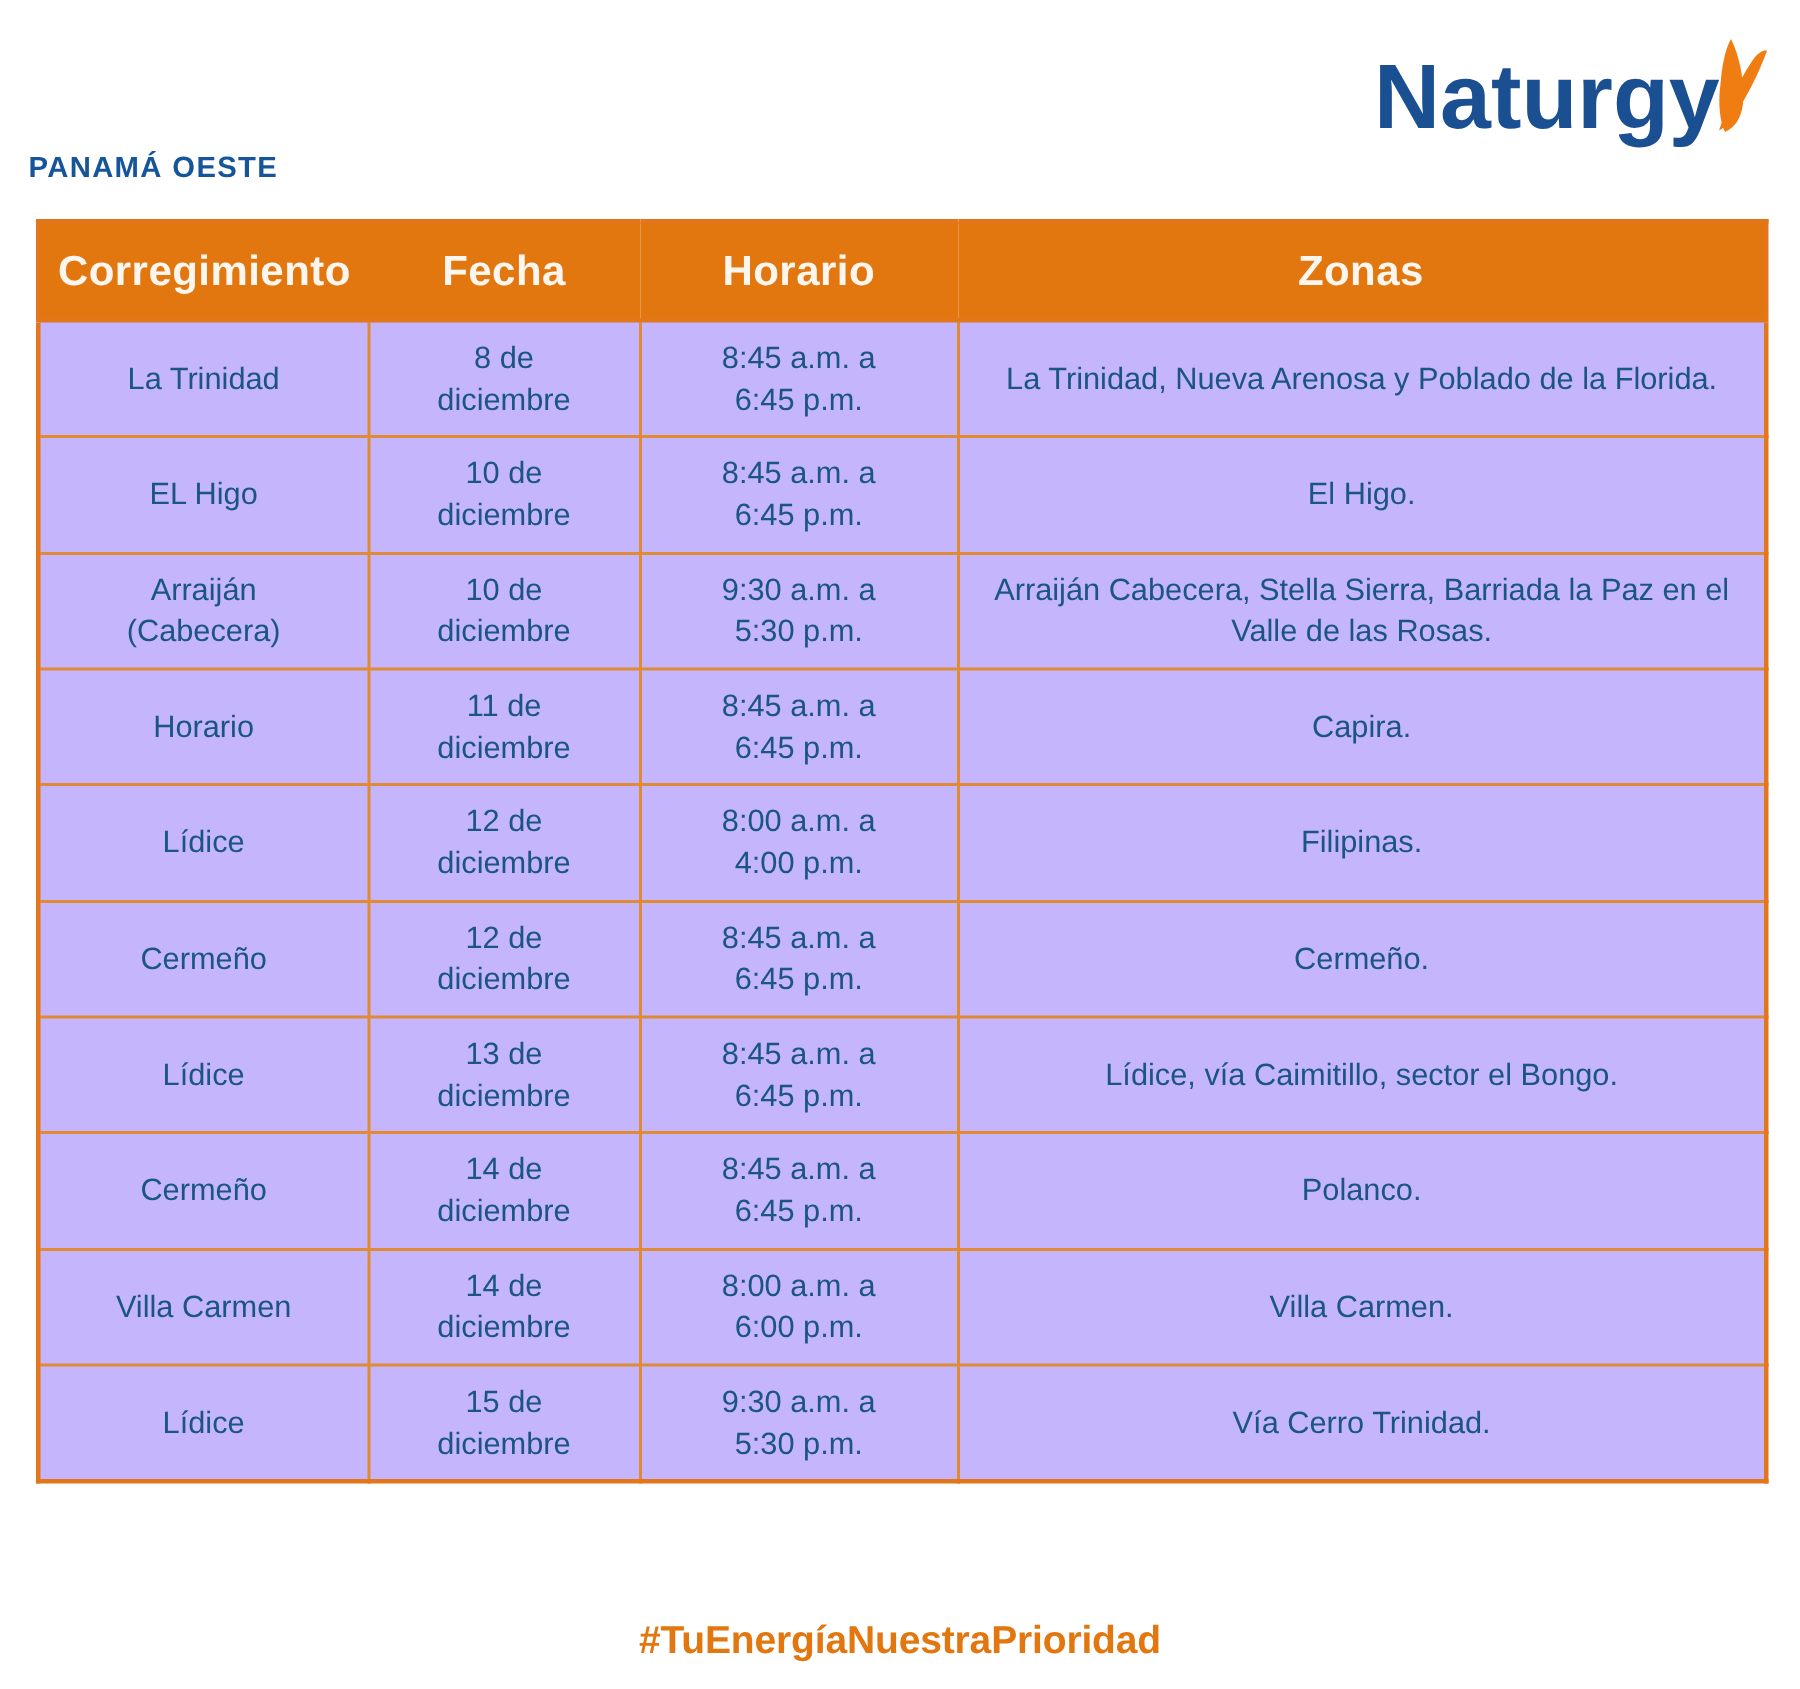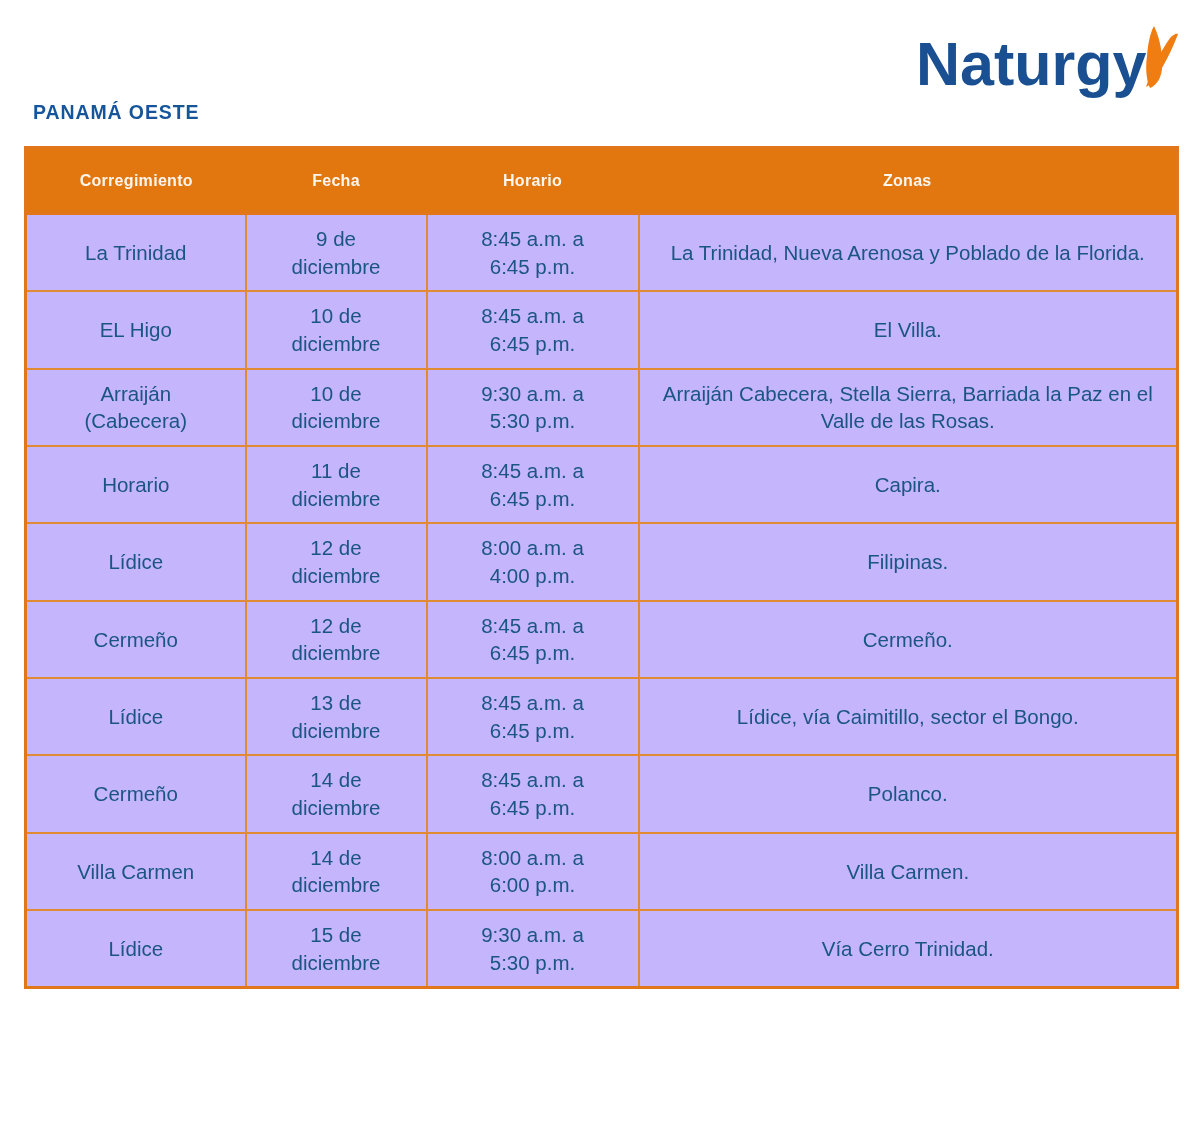--- a/index.html
+++ b/index.html
@@ -28,21 +28,21 @@
     right: 22px;
     top: 22px;
     display: flex;
     align-items: flex-start;
     height: 84px;
   }
   .logo-svg { display: block; }
 
   .region-title {
     position: absolute;
-    left: 33px;
+    left: 19px;
     top: 101px;
     font-size: 19.5px;
     font-weight: bold;
     letter-spacing: 0.9px;
     color: #16559a;
     font-family: "Liberation Sans", sans-serif;
   }
 
   
   .table-area {
@@ -53,21 +53,21 @@
   }
   table.schedule {
     width: 100%;
     border-collapse: collapse;
     table-layout: fixed;
     border: 3px solid #e2761b;
   }
   table.schedule thead th {
     background: #e2770f;
     color: #fdf6ef;
-    font-size: 16px;
+    font-size: 28px;
     font-weight: bold;
     letter-spacing: 0.3px;
     height: 66px;
     vertical-align: middle;
     text-align: center;
     border: none;
     font-family: "Liberation Sans", sans-serif;
   }
   table.schedule thead tr { border-bottom: 3px solid #e2761b; }
 
@@ -140,34 +140,34 @@
           <th>Corregimiento</th>
           <th>Fecha</th>
           <th>Horario</th>
           <th>Zonas</th>
         </tr>
       </thead>
       <tbody>
 
         <tr>
           <td class="cell-multiline">La Trinidad</td>
-          <td class="cell-multiline">9 de
+          <td class="cell-multiline">8 de
 diciembre</td>
           <td class="cell-multiline">8:45 a.m. a
 6:45 p.m.</td>
           <td>La Trinidad, Nueva Arenosa y Poblado de la Florida.</td>
         </tr>
 
         <tr>
           <td class="cell-multiline">EL Higo</td>
           <td class="cell-multiline">10 de
 diciembre</td>
           <td class="cell-multiline">8:45 a.m. a
 6:45 p.m.</td>
-          <td>El Villa.</td>
+          <td>El Higo.</td>
         </tr>
 
         <tr>
           <td class="cell-multiline">Arraiján
 (Cabecera)</td>
           <td class="cell-multiline">10 de
 diciembre</td>
           <td class="cell-multiline">9:30 a.m. a
 5:30 p.m.</td>
           <td>Arraiján Cabecera, Stella Sierra, Barriada la Paz en el Valle de las Rosas.</td>
@@ -234,14 +234,17 @@
 diciembre</td>
           <td class="cell-multiline">9:30 a.m. a
 5:30 p.m.</td>
           <td>Vía Cerro Trinidad.</td>
         </tr>
 
       </tbody>
     </table>
   </div>
 
+  <div class="footer">
+    <span class="hashtag">#TuEnergíaNuestraPrioridad</span>
+  </div>
 
 </div>
 
 </body></html>

